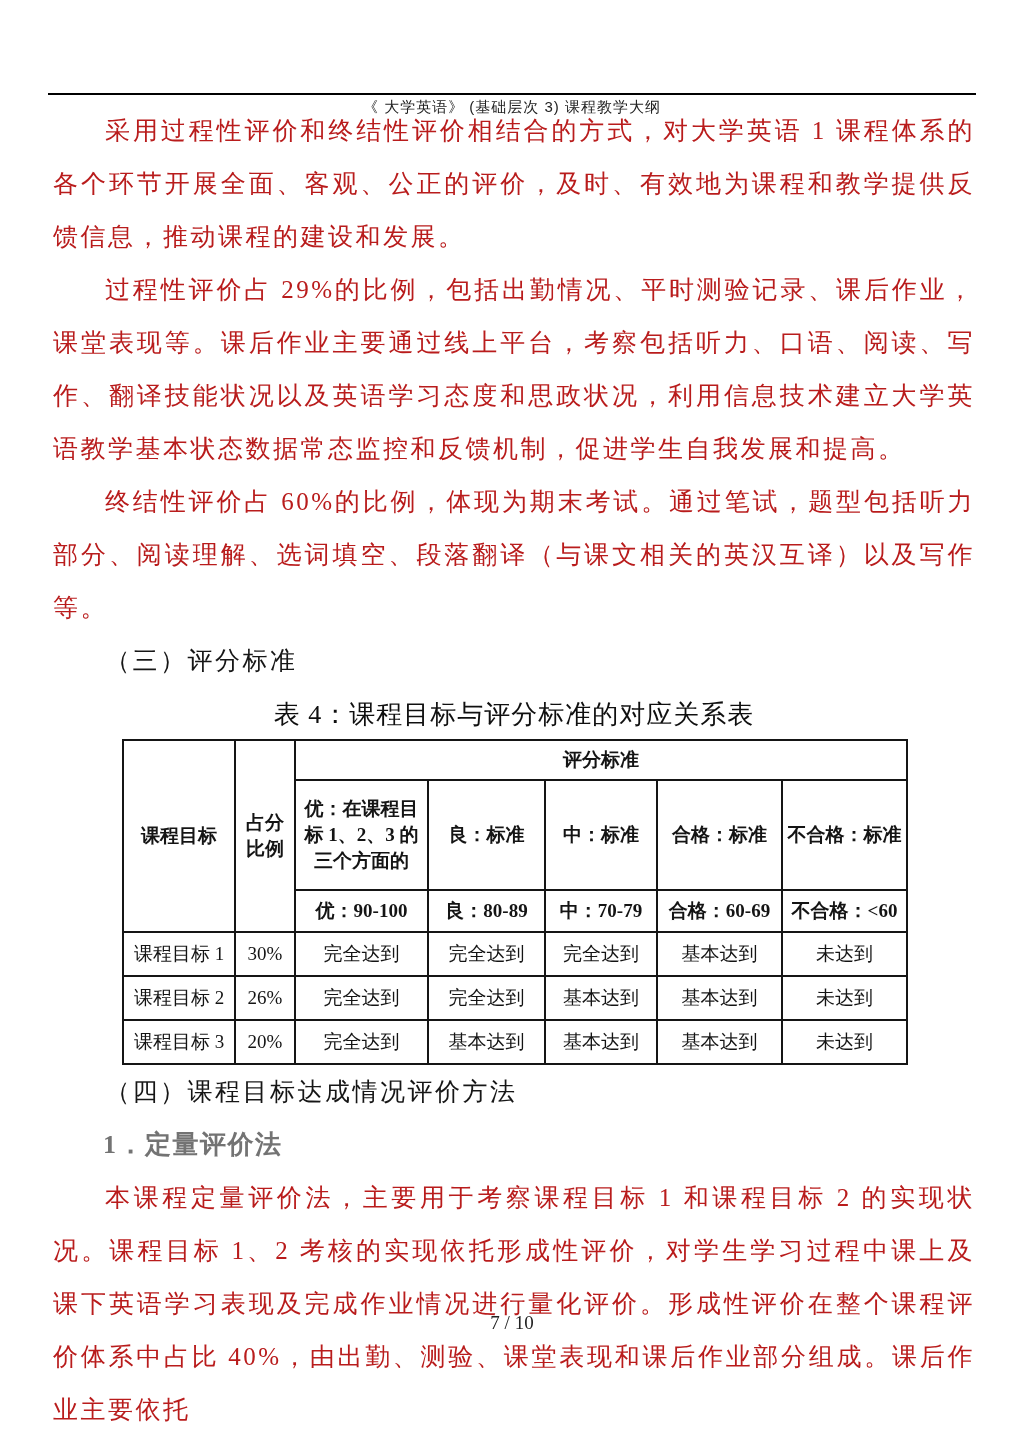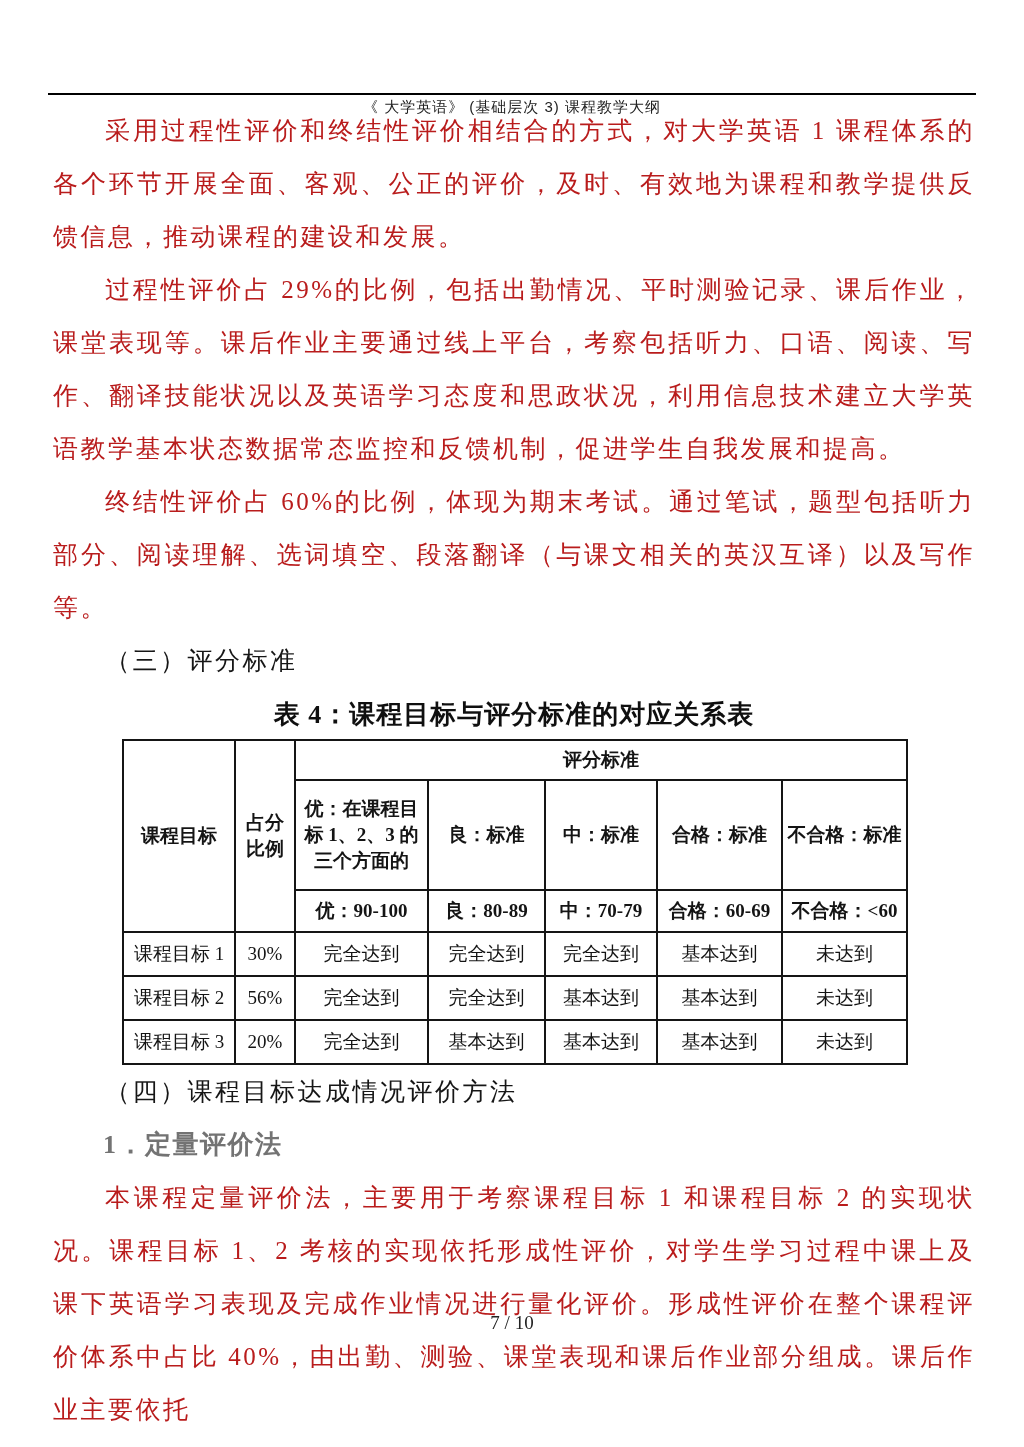--- a/index.html
+++ b/index.html
@@ -46,21 +46,21 @@
     line-height: 53px;
     text-indent: 52px;
     color: #161616;
   }
 
   
   .table-title {
     margin: 6px 0 0 0;
     height: 44px; line-height: 44px;
     text-align: center;
-    font-size: 26px; font-weight: bold; letter-spacing: 1px;
+    font-size: 26px; font-weight: normal; letter-spacing: 1px;
     color: #0f0f0f;
   }
   table.grading {
     border-collapse: collapse;
     table-layout: fixed;
     width: 784px;
     margin: 2px 0 0 69px;
     font-size: 19px;
     color: #141414;
   }
@@ -149,21 +149,21 @@
           <td>课程目标 1</td>
           <td>30%</td>
           <td>完全达到</td>
           <td>完全达到</td>
           <td>完全达到</td>
           <td>基本达到</td>
           <td>未达到</td>
         </tr>
         <tr class="row-data">
           <td>课程目标 2</td>
-          <td>56%</td>
+          <td>26%</td>
           <td>完全达到</td>
           <td>完全达到</td>
           <td>基本达到</td>
           <td>基本达到</td>
           <td>未达到</td>
         </tr>
         <tr class="row-data">
           <td>课程目标 3</td>
           <td>20%</td>
           <td>完全达到</td>

